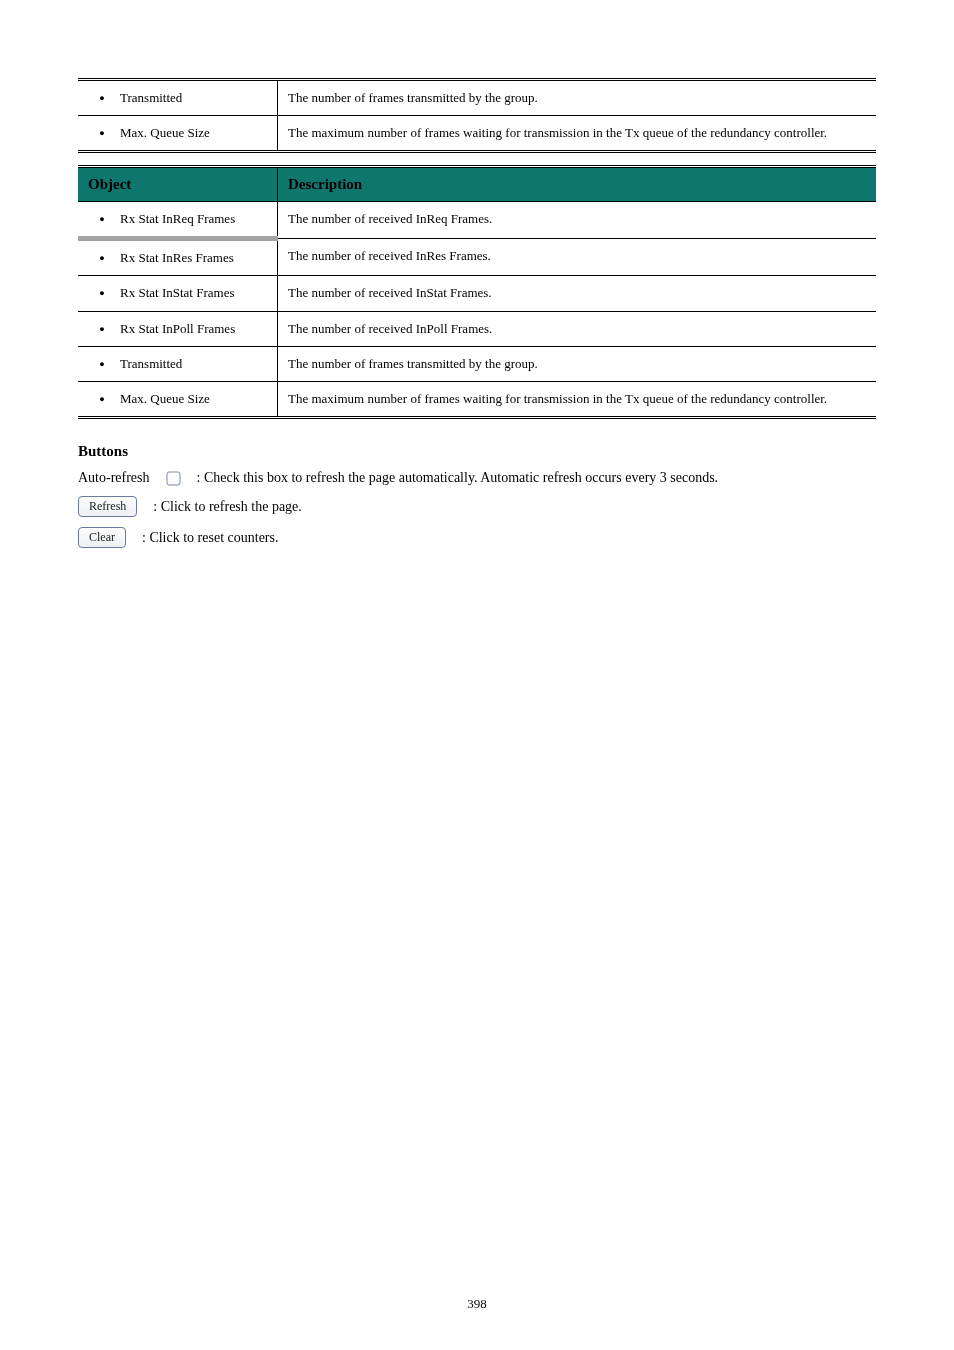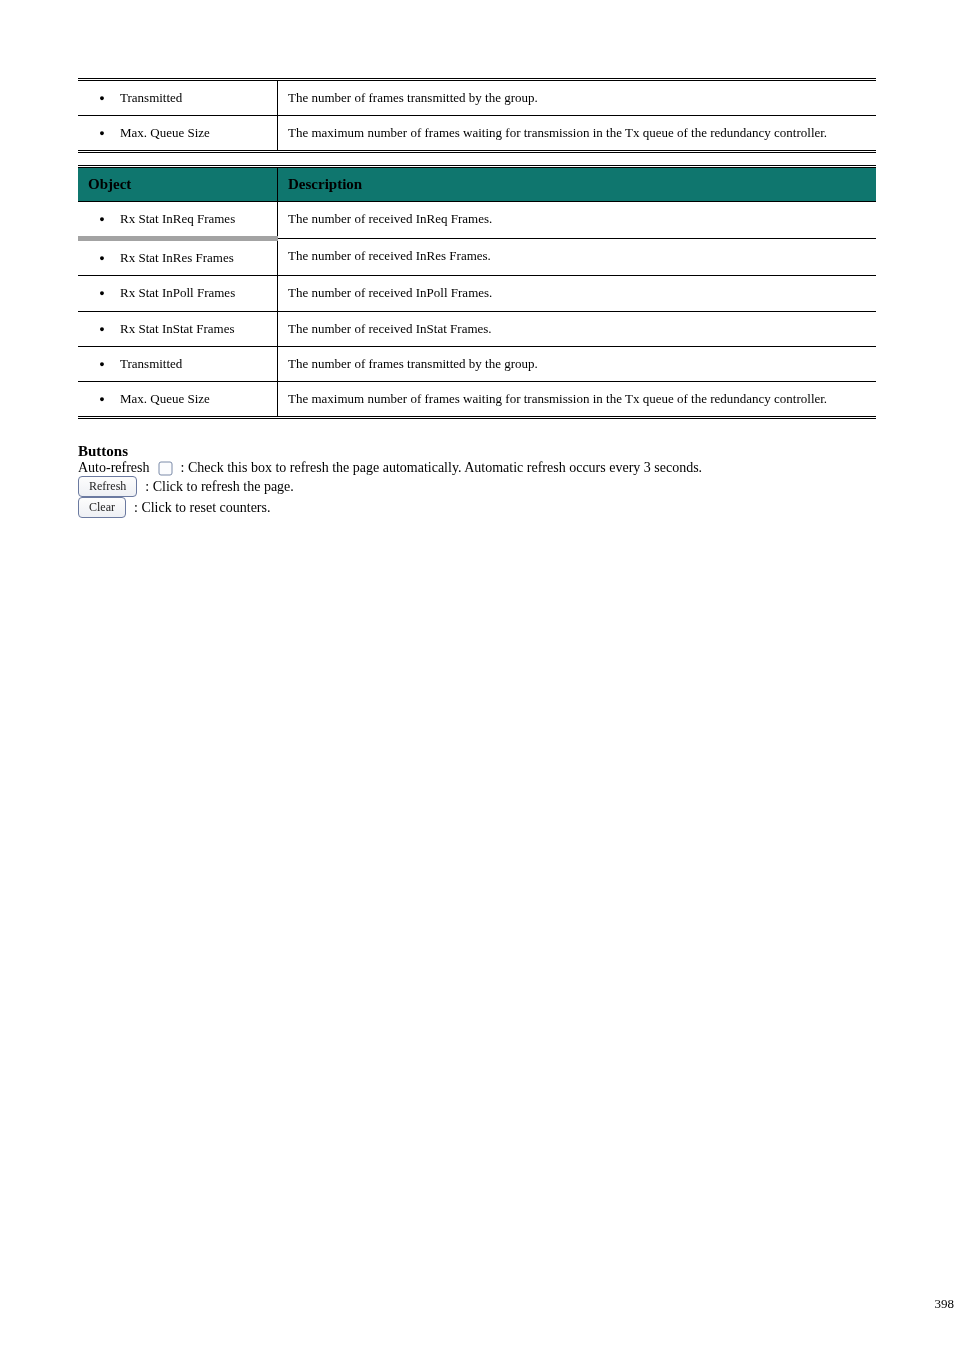--- a/index.html
+++ b/index.html
@@ -72,41 +72,42 @@
       height: 12px;
     }
     .buttons-section p {
       margin-top: 24px;
       font-size: 15px;
       font-weight: bold;
     }
     .line {
       display: flex;
       align-items: center;
-      gap: 8px;
+      margin-top: 10px;
+      gap: 16px;
       font-size: 14px;
     }
     .chk-icon svg {
       display: block;
     }
     .btn {
       display: inline-block;
       border: 1px solid #6b7aa0;
       background: linear-gradient(#fdfdfd, #eef0f4);
       border-radius: 4px;
       padding: 2px 10px;
       font-family: "Times New Roman", serif;
       font-size: 12px;
       color: #222;
     }
     .page-num {
       position: absolute;
       left: 0; right: 0;
       bottom: 38px;
-      text-align: right;
+      text-align: center;
       font-size: 13px;
       color: #000;
     }
     html, body { position: relative; min-height: 1350px; }
   </style>
 </head>
 <body>
 
 <table class="table dbltop dblbot">
   <tbody>
@@ -154,33 +155,33 @@
         <span class="bullet"></span>
         <span class="label">Rx Stat InRes Frames</span>
       </div>
     </td>
     <td class="cell-right thin-bot">The number of received InRes Frames.</td>
   </tr>
   <tr>
     <td class="cell-left" style="border-top:1px solid #000;">
       <div class="bullet-row">
         <span class="bullet"></span>
+        <span class="label">Rx Stat InStat Frames</span>
+      </div>
+    </td>
+    <td class="cell-right thin-bot">The number of received InStat Frames.</td>
+  </tr>
+  <tr>
+    <td class="cell-left" style="border-top:1px solid #000;">
+      <div class="bullet-row">
+        <span class="bullet"></span>
         <span class="label">Rx Stat InPoll Frames</span>
       </div>
     </td>
     <td class="cell-right thin-bot">The number of received InPoll Frames.</td>
-  </tr>
-  <tr>
-    <td class="cell-left" style="border-top:1px solid #000;">
-      <div class="bullet-row">
-        <span class="bullet"></span>
-        <span class="label">Rx Stat InStat Frames</span>
-      </div>
-    </td>
-    <td class="cell-right thin-bot">The number of received InStat Frames.</td>
   </tr>
   <tr>
     <td class="cell-left" style="border-top:1px solid #000;">
       <div class="bullet-row">
         <span class="bullet"></span>
         <span class="label">Transmitted</span>
       </div>
     </td>
     <td class="cell-right thin-bot">The number of frames transmitted by the group.</td>
   </tr>

